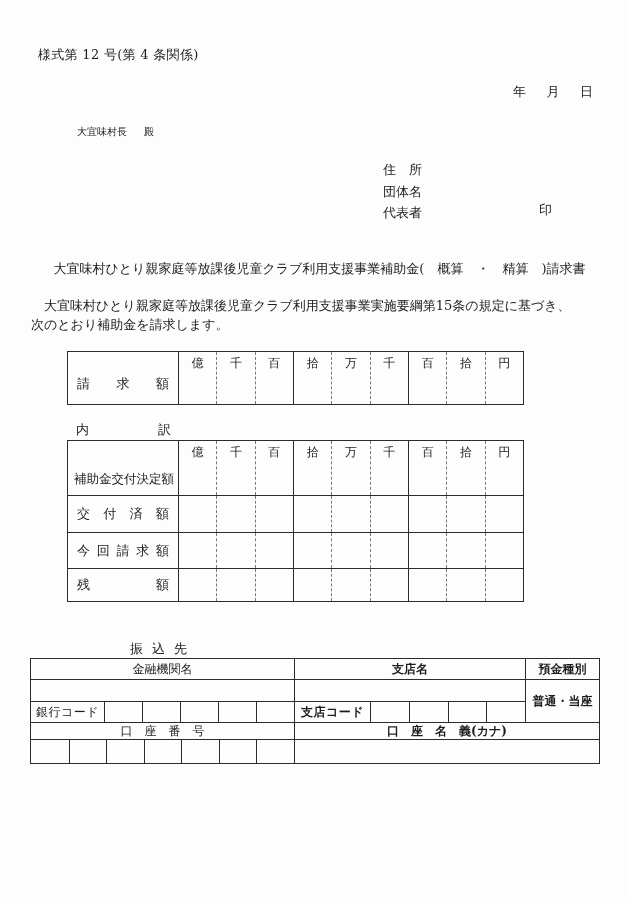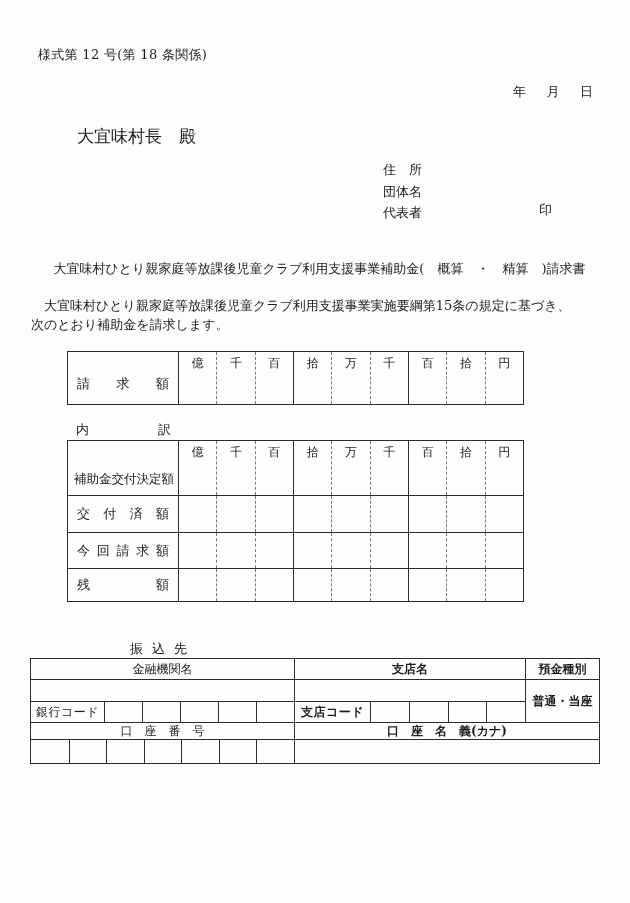--- a/index.html
+++ b/index.html
@@ -4,21 +4,21 @@
 <style>
   *{box-sizing:border-box;margin:0;padding:0;}
   html,body{background:#ffffff;}
   .page{
     position:relative;width:630px;height:903px;background:#fdfdfd;
     font-family:"DejaVu Serif","Liberation Serif",serif;color:#1c1c1c;
     overflow:hidden;
   }
   .form-number{position:absolute;left:38px;top:46px;font-size:13px;letter-spacing:.3px;}
   .date-line{position:absolute;left:513px;top:83px;width:80px;display:flex;justify-content:space-between;font-size:13px;}
-  .addressee{position:absolute;left:77px;top:125px;display:flex;gap:17px;font-size:17px;}
+  .addressee{position:absolute;left:77px;top:125px;display:flex;gap:17px;font-size:10px;}
   .submitter{position:absolute;left:383px;top:159px;font-size:13px;line-height:21.5px;}
   .seal{position:absolute;left:539px;top:201px;font-size:13px;}
   .doc-title{position:absolute;left:0;top:260px;width:630px;text-align:center;font-size:13px;padding-left:9px;}
   .body-par{position:absolute;left:31px;top:297px;width:542px;font-size:13px;line-height:18.5px;}
   .body-par .l1{text-indent:13px;}
 
   
   .money-table{position:absolute;left:67px;width:457px;border:1px solid #2b2b2b;}
   .t1{top:351px;}
   .t2{top:440px;}
@@ -58,21 +58,21 @@
   .t3 .drow .hcell{font-size:12px;}
   .t3 .erow{display:grid;grid-template-columns:263px 1fr;height:24px;border-top:1px solid #2b2b2b;}
   .t3 .digits7{display:grid;grid-template-columns:repeat(7,1fr);}
   .t3 .digits7 .box:first-child{border-left:none;}
 </style>
 </head>
 <body>
 
 <div class="page">
 
-  <div class="form-number">様式第 12 号(第 18 条関係)</div>
+  <div class="form-number">様式第 12 号(第 4 条関係)</div>
 
   <div class="date-line">
     <span>年</span>
     <span>月</span>
     <span>日</span>
   </div>
 
   <div class="addressee">
     <span>大宜味村長</span>
     <span>殿</span>

